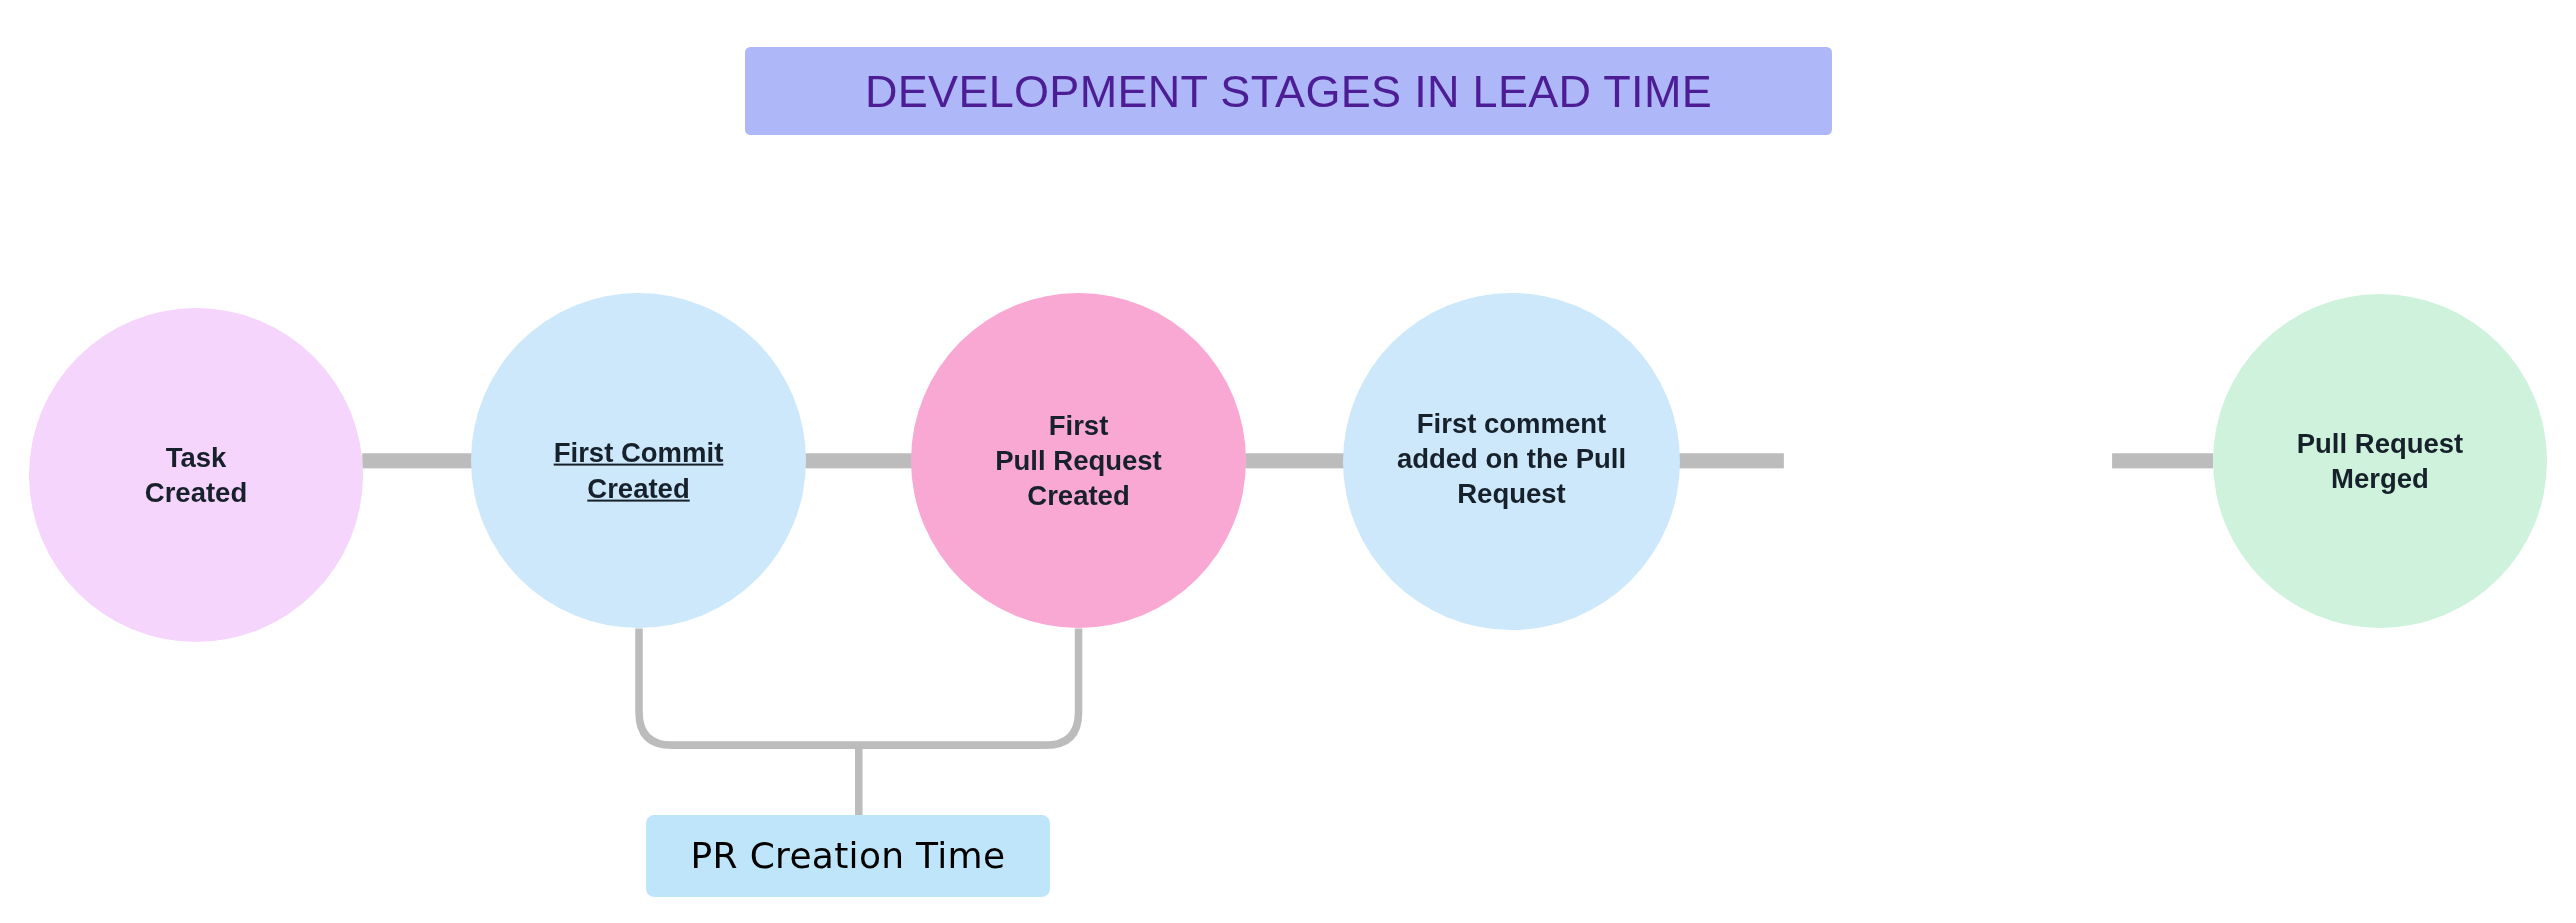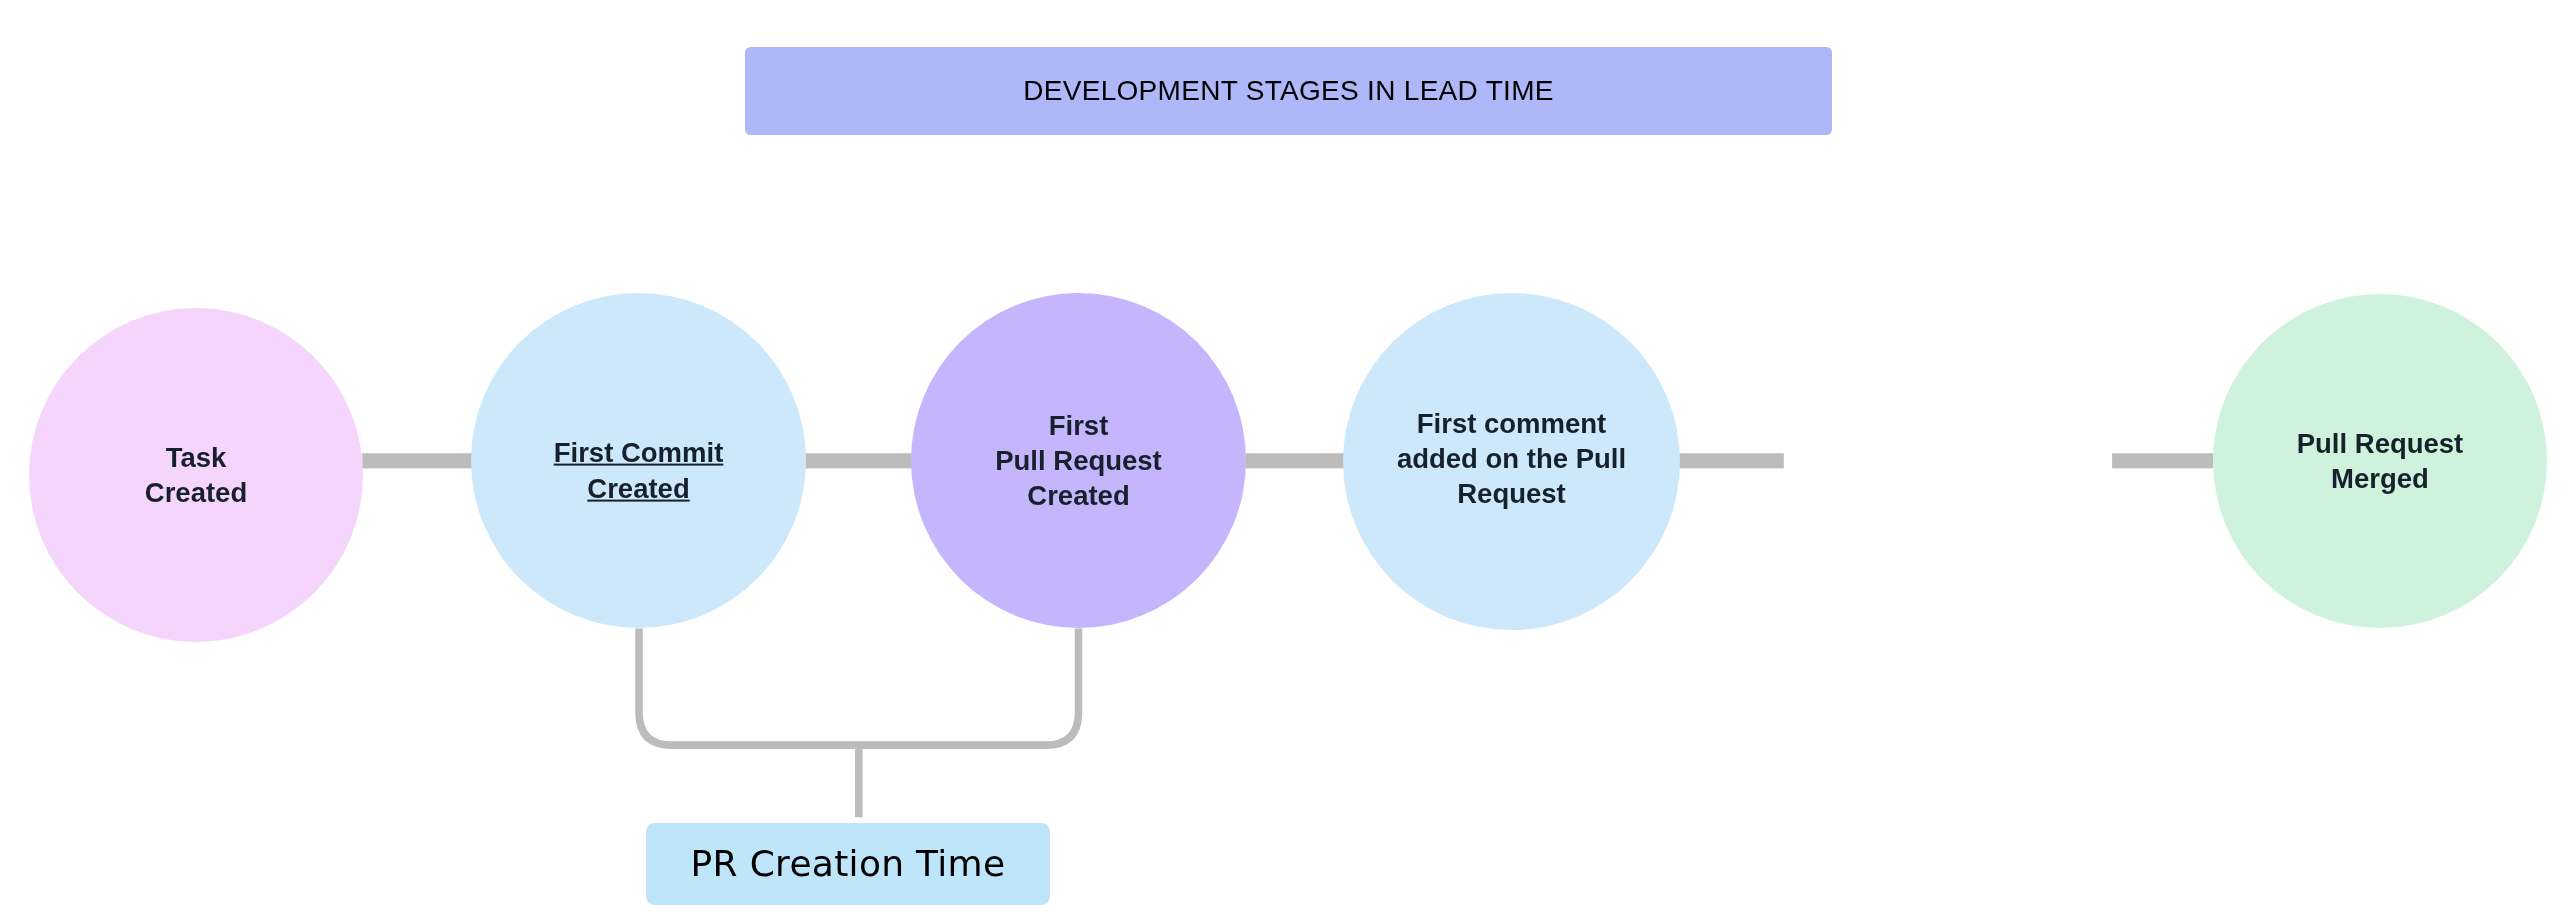--- a/index.html
+++ b/index.html
@@ -38,23 +38,23 @@
     height: 88px;
     background: #AEB8F8;
     border-radius: 5.5px;
     display: flex;
     align-items: center;
     justify-content: center;
     box-sizing: border-box;
   }
   .title-text {
     font-family: "Liberation Sans", "DejaVu Sans", sans-serif;
-    font-size: 28px;
+    font-size: 45px;
     font-weight: 400;
-    color: #000000;
+    color: #4c1d95;
     letter-spacing: 0.3px;
     white-space: nowrap;
     line-height: 1;
   }
 
   
   .node {
     position: absolute;
     border-radius: 50%;
     display: flex;
@@ -80,21 +80,20 @@
     left: 646px;
     top: 815px;
     width: 404px;
     height: 82px;
     background: #BFE5FA;
     border-radius: 8.2px;
     display: flex;
     align-items: center;
     justify-content: center;
     box-sizing: border-box;
-    margin-top: 8px;
   }
   .annotation-text {
     font-family: "DejaVu Sans", "Liberation Sans", sans-serif;
     font-size: 36px;
     font-weight: 400;
     color: #000000;
     letter-spacing: 0.3px;
     white-space: nowrap;
     line-height: 1;
   }
@@ -125,21 +124,21 @@
   <div class="node" style="left:29px; top:308px; width:334px; height:334px; background:#F5D5FB;">
     <span class="node-label">Task
 Created</span>
   </div>
 
   <div class="node" style="left:471px; top:293px; width:335px; height:335px; background:#CDE8FB;">
     <span class="node-label" style="transform:translateY(9.6px);text-decoration:underline;">First Commit
 Created</span>
   </div>
 
-  <div class="node" style="left:911px; top:293px; width:335px; height:335px; background:#c4b5fd;">
+  <div class="node" style="left:911px; top:293px; width:335px; height:335px; background:#f9a8d4;">
     <span class="node-label">First
 Pull Request
 Created</span>
   </div>
 
   <div class="node" style="left:1343px; top:293px; width:337px; height:337px; background:#CDE8FB;">
     <span class="node-label" style="transform:translateY(-2.7px); padding:0 8.2px;">First comment
 added on the Pull
 Request</span>
   </div>

